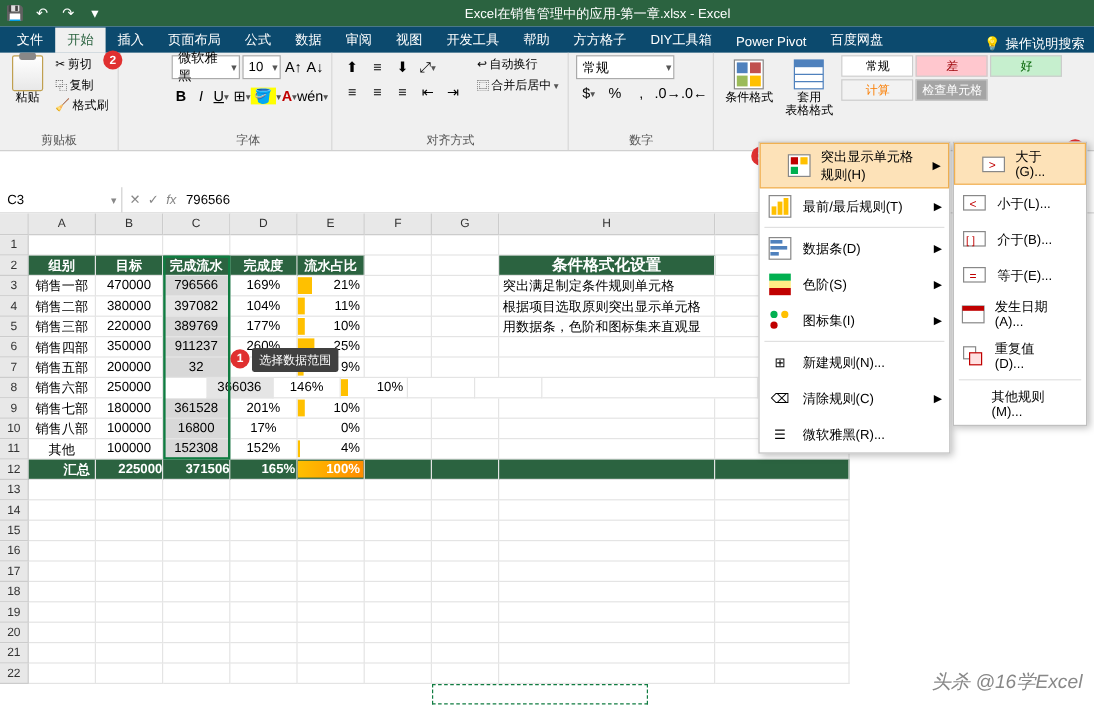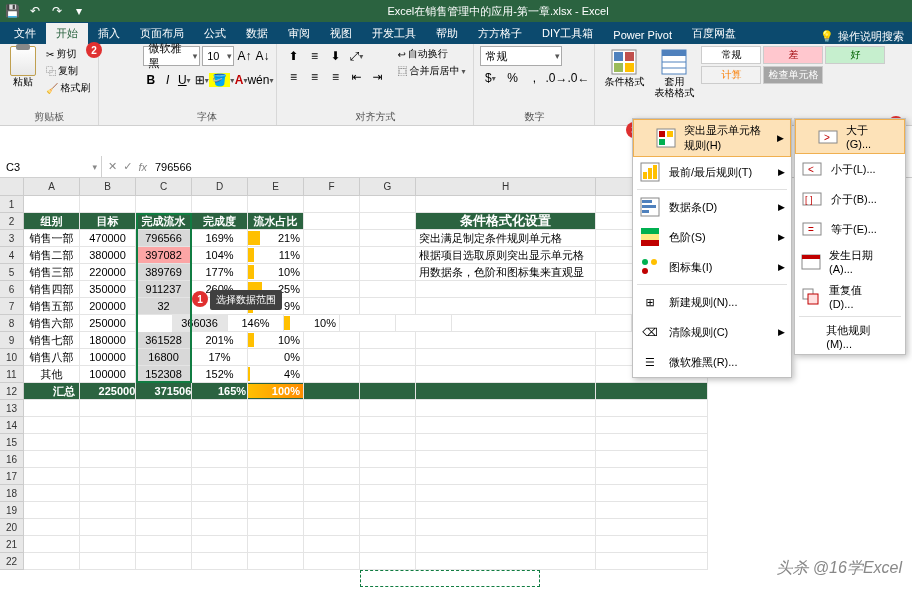--- a/index.html
+++ b/index.html
@@ -353,21 +353,21 @@
             <span style="position: relative;">21%</span>
           </div>
           <div class="cell cF"></div>
           <div class="cell cG"></div>
           <div class="cell cH txtleft">突出满足制定条件规则单元格</div>
           <div class="cell cI"></div>
         </div>
         <div class="row ">
           <div class="cell cA">销售二部</div>
           <div class="cell cB">380000</div>
-          <div class="cell cC sel" style="background: #fca5a5;">397082</div>
+          <div class="cell cC sel" style="background: #e5e5e5;">397082</div>
           <div class="cell cD">104%</div>
           <div class="cell cE bar-cell">
             <div class="bar-fill" style="width: 11%;"></div>
             <span style="position: relative;">11%</span>
           </div>
           <div class="cell cF"></div>
           <div class="cell cG"></div>
           <div class="cell cH txtleft">根据项目选取原则突出显示单元格</div>
           <div class="cell cI"></div>
         </div>

